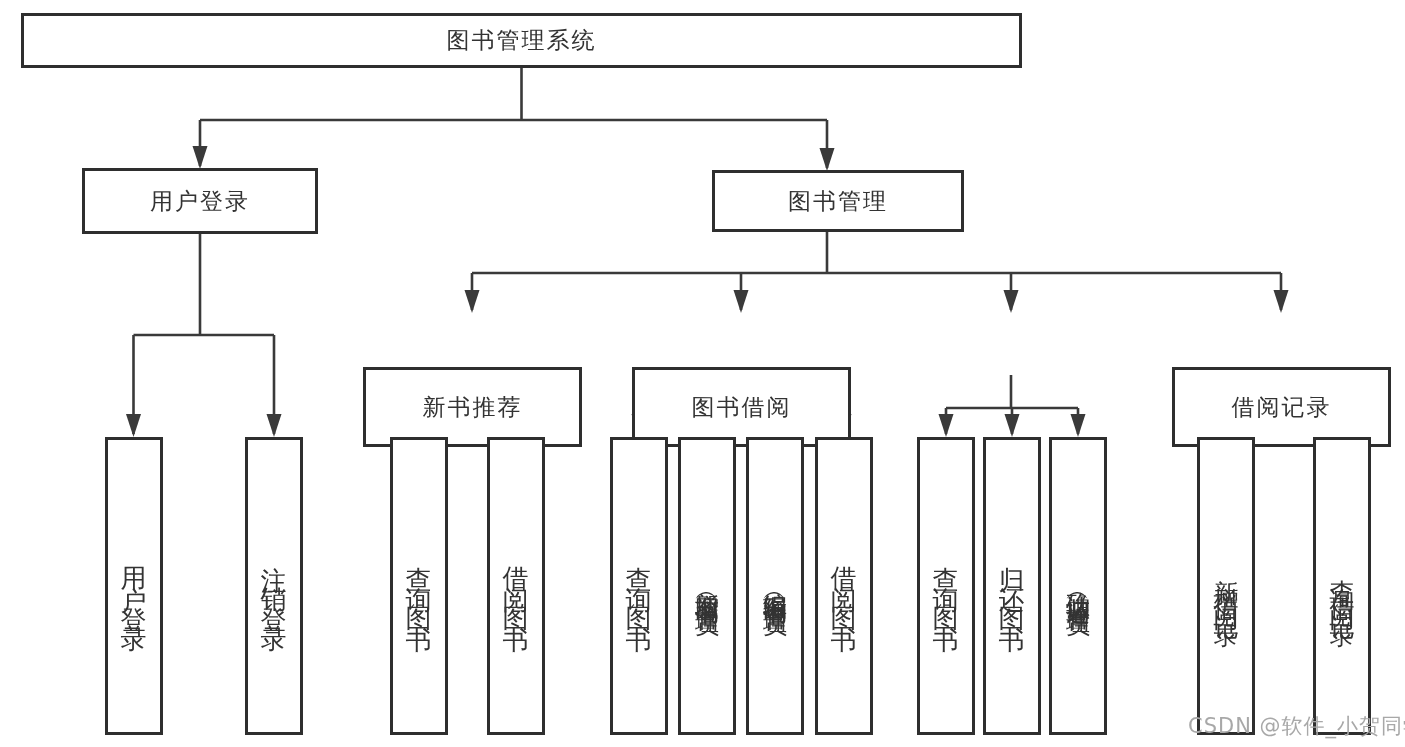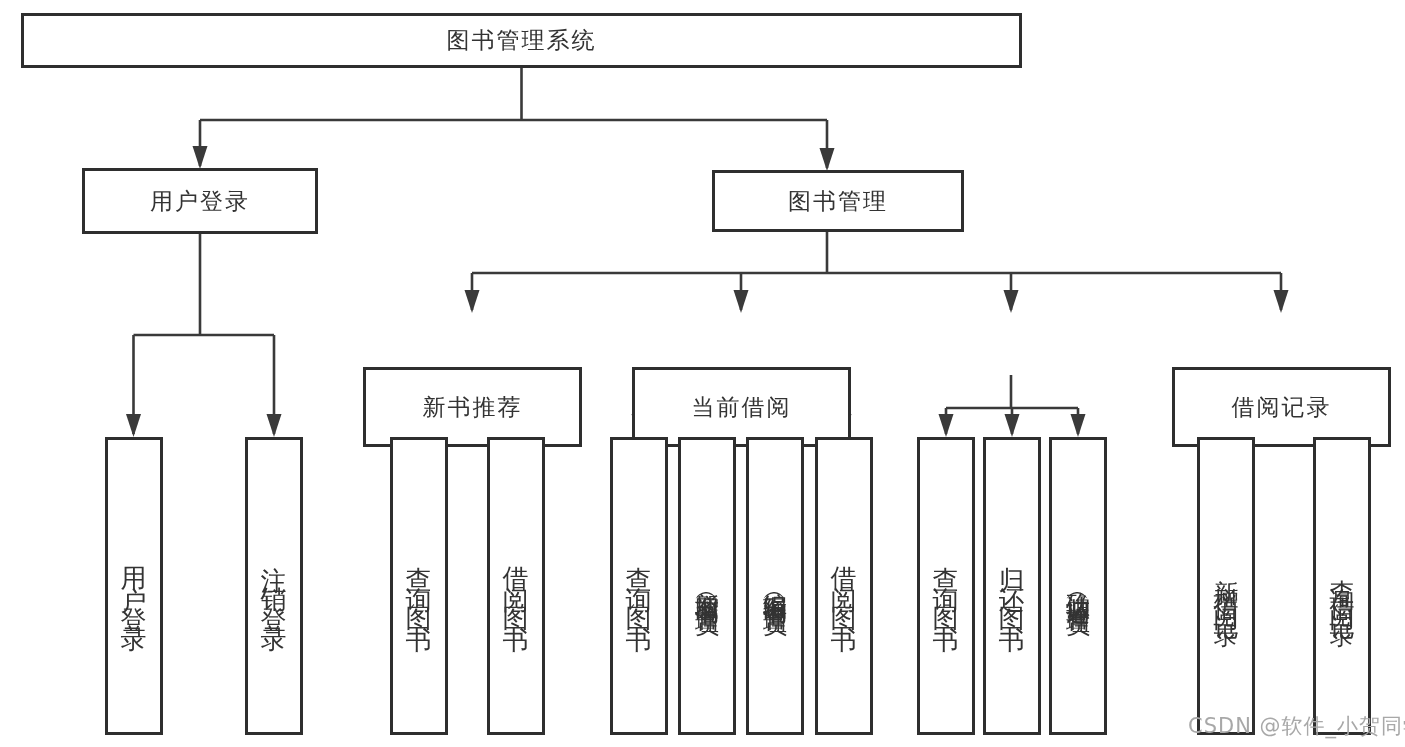--- a/index.html
+++ b/index.html
@@ -113,21 +113,21 @@
     <span class="h-label">用户登录</span>
   </div>
   <div class="node n-mgmt">
     <span class="h-label">图书管理</span>
   </div>
 
   <div class="node lvl3 n-rec">
     <span class="h-label">新书推荐</span>
   </div>
   <div class="node lvl3 n-borrow">
-    <span class="h-label">当前借阅</span>
+    <span class="h-label">图书借阅</span>
   </div>
   <div class="node lvl3 n-records">
     <span class="h-label">借阅记录</span>
   </div>
 
   <div class="node leaf sp4 x1">
     <span>用户登录</span>
   </div>
   <div class="node leaf sp4 x2">
     <span>注销登录</span>

